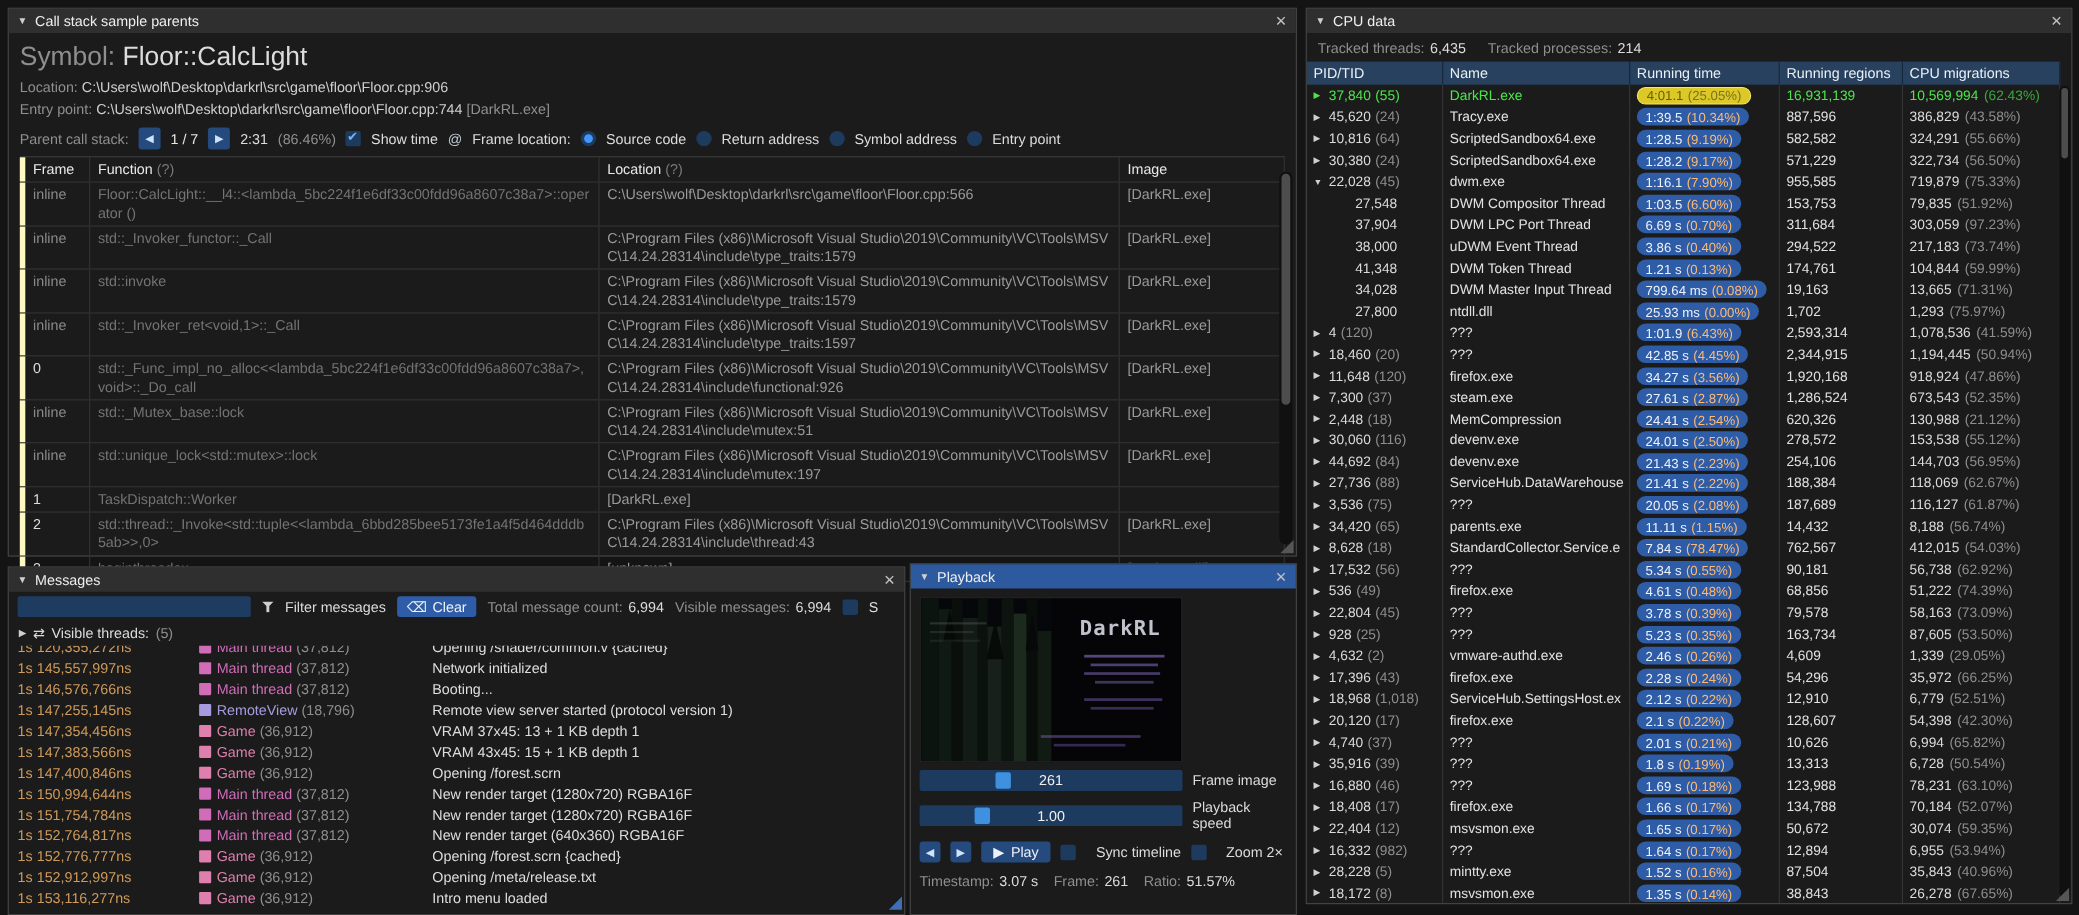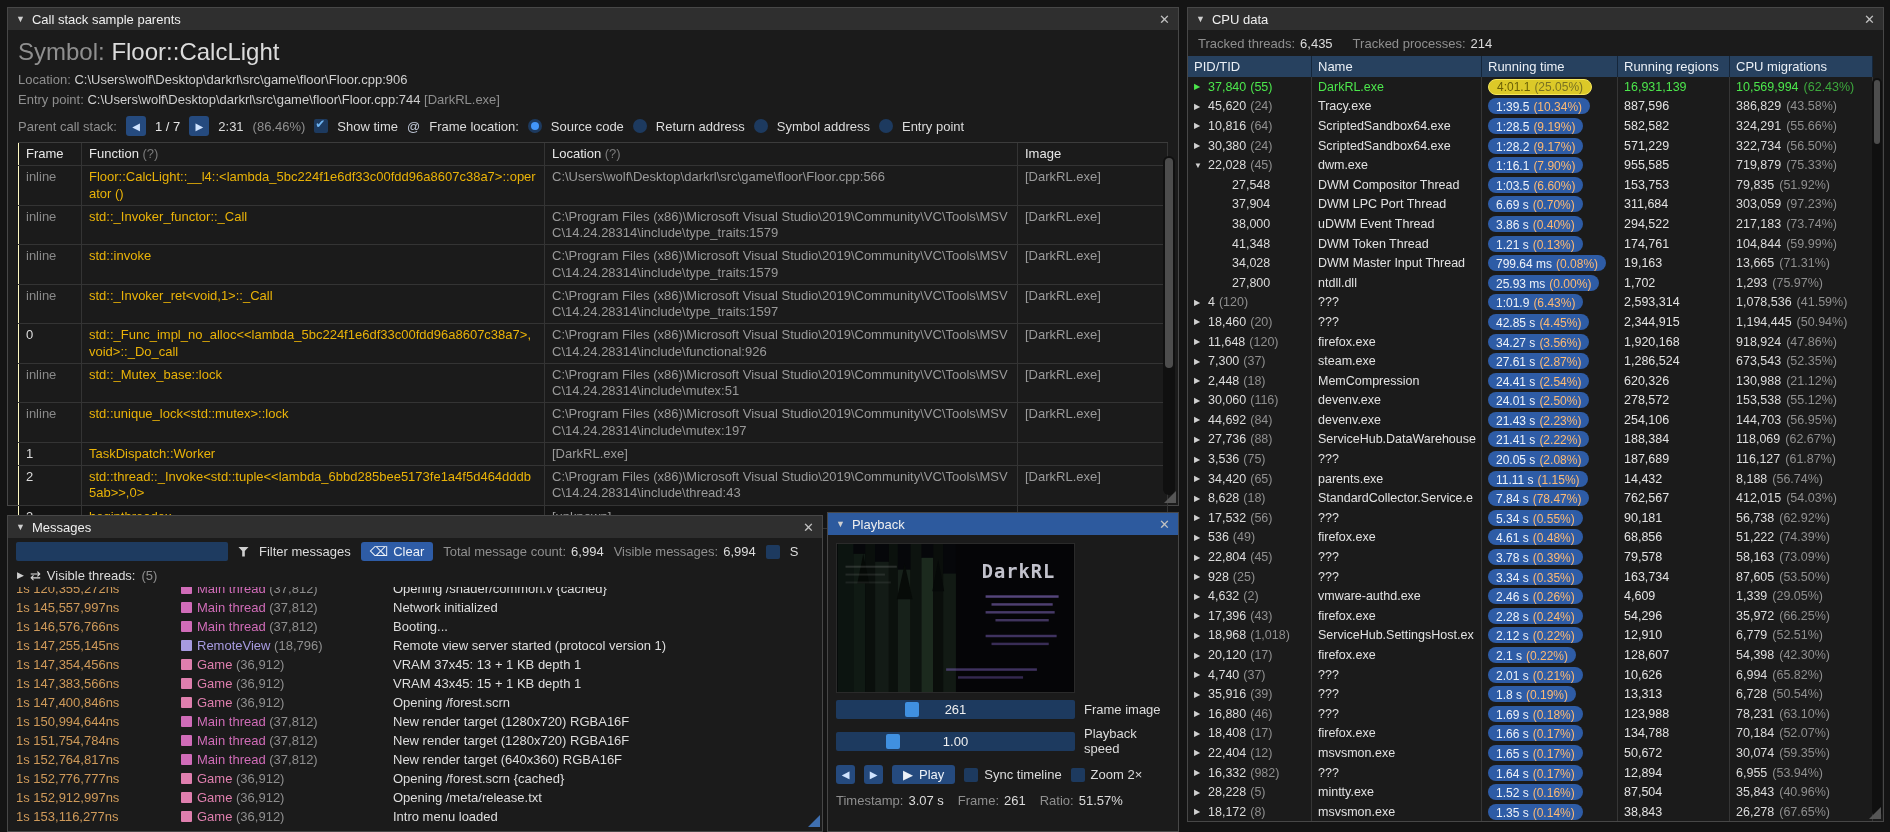--- a/index.html
+++ b/index.html
@@ -27,25 +27,25 @@
 .sym-line{font-size:24px;margin:2px 0 4px 0}
 .sym-line .lbl{color:#8f8f8f}
 .meta-line{line-height:1.5}
 .meta-line .val{color:#cfcfcf}
 .cs-controls{display:flex;align-items:center;gap:9px;margin:7px 0 6px 0;white-space:nowrap}
 .cs-controls .pg{color:#e6e6e6}
 .at-ic{color:#bfc7d6}
 .cs-table{margin-top:2px;border-top:1px solid #3c3c3c}
 .cs-row{display:grid;grid-template-columns:64px 463px 473px 1fr;border-bottom:1px solid #343434}
 .cs-row>div{padding:3px 7px;border-right:1px solid #343434;word-break:break-all;line-height:1.25}
-.cs-row>div:first-child{border-left:1px solid #fef9c3}
+.cs-row>div:first-child{border-left:5px solid #fef9c3}
 .cs-head>div{color:#e8e8e8;word-break:normal}
 .c-frame{color:#dcdcdc}
 .inline-row .c-frame{color:#8a8a8a}
-.c-fn{color:#eab308}
+.c-fn{color:#737373}
 .c-loc{color:#9a9a9a}
 .c-img{color:#9a9a9a}
 
 .messages{left:7px;top:515px;width:816px;height:317px;overflow:hidden}
 .msg-toolbar{display:flex;align-items:center;gap:10px;padding:4px 8px;white-space:nowrap;overflow:hidden;height:27px}
 .msg-input{width:212px;height:19px;background:#1e3b60;border-radius:2px;flex:none}
 .funnel{width:11px;height:10px;background:#cfcfcf;clip-path:polygon(0 0,100% 0,62% 45%,62% 100%,38% 100%,38% 45%);flex:none}
 .btn{display:inline-flex;align-items:center;gap:5px;background:#2e5ca6;border-radius:3px;padding:2px 9px;color:#eef2f8}
 .pair{display:inline-flex;gap:5px}
 .msg-threadbar{display:flex;align-items:center;gap:6px;padding:0 9px;height:20px;white-space:nowrap}
@@ -66,21 +66,21 @@
 .playback .titlebar{background:#2d5a9e}
 .pb-content{padding:8px}
 .frame-img{display:block;width:239px;height:150px;background:#060608;border:1px solid #2a2a2a}
 .slider-row{display:flex;align-items:center;gap:9px;margin-top:7px}
 .slider{position:relative;width:239px;height:19px;background:#1d3a5f;border-radius:2px;flex:none}
 .slider .grab{position:absolute;top:2px;width:14px;height:15px;background:#4090e0;border-radius:2px}
 .slider .sval{position:absolute;inset:0;display:flex;align-items:center;justify-content:center;color:#f0f0f0}
 .pb-buttons{display:flex;align-items:center;gap:9px;margin-top:9px;white-space:nowrap}
 .pb-buttons .abtn{width:19px;height:19px}
 .play-btn{display:inline-flex;align-items:center;gap:6px;background:#254a7e;border-radius:3px;padding:2px 11px;color:#eef2f8}
-.cb-pair{display:inline-flex;align-items:center;gap:6px}
+.cb-pair{display:inline-flex;align-items:center;gap:18px}
 .pb-stats{display:flex;gap:14px;margin-top:9px;white-space:nowrap}
 
 .cpu{left:1187px;top:7px;width:697px;height:815px;overflow:hidden}
 .cpu-info{display:flex;gap:20px;padding:5px 10px;height:26px;align-items:center}
 .cpu-head{display:grid;grid-template-columns:124px 170px 136px 112px 1fr;height:21px;margin-right:10px}
 .cpu-head>span{background:#27415f;border-right:1px solid #15263a;padding-left:6px;line-height:21px;color:#eaeff5;overflow:hidden;white-space:nowrap}
 .cpu-body{height:746px;overflow:hidden;margin-right:10px;font-size:12.5px}
 .cpu-row{display:grid;grid-template-columns:124px 170px 136px 112px 1fr;height:19.6px;align-items:center}
 .cpu-row>span{border-right:1px solid #363636;height:100%;display:flex;align-items:center;padding-left:6px;overflow:hidden;white-space:nowrap}
 .cpu-row .tri{display:inline-block;width:14px;font-size:8px;color:#d0d0d0;flex:none}
@@ -915,21 +915,21 @@
         </div>
         <div class="cpu-row">
           <span class="c-pid">
             <span class="tri">▶</span>
             <span class="pidv">928</span>
             <span class="cnt">(25)</span>
           </span>
           <span class="c-name">???</span>
           <span class="c-time">
             <span class="pill">
-              <span class="tval">3.34 s</span>
+              <span class="tval">5.23 s</span>
               <span class="ppct">(0.35%)</span>
             </span>
           </span>
           <span class="c-reg">163,734</span>
           <span class="c-mig">
             <span class="migv">87,605</span>
             <span class="migp">(53.50%)</span>
           </span>
         </div>
         <div class="cpu-row">

